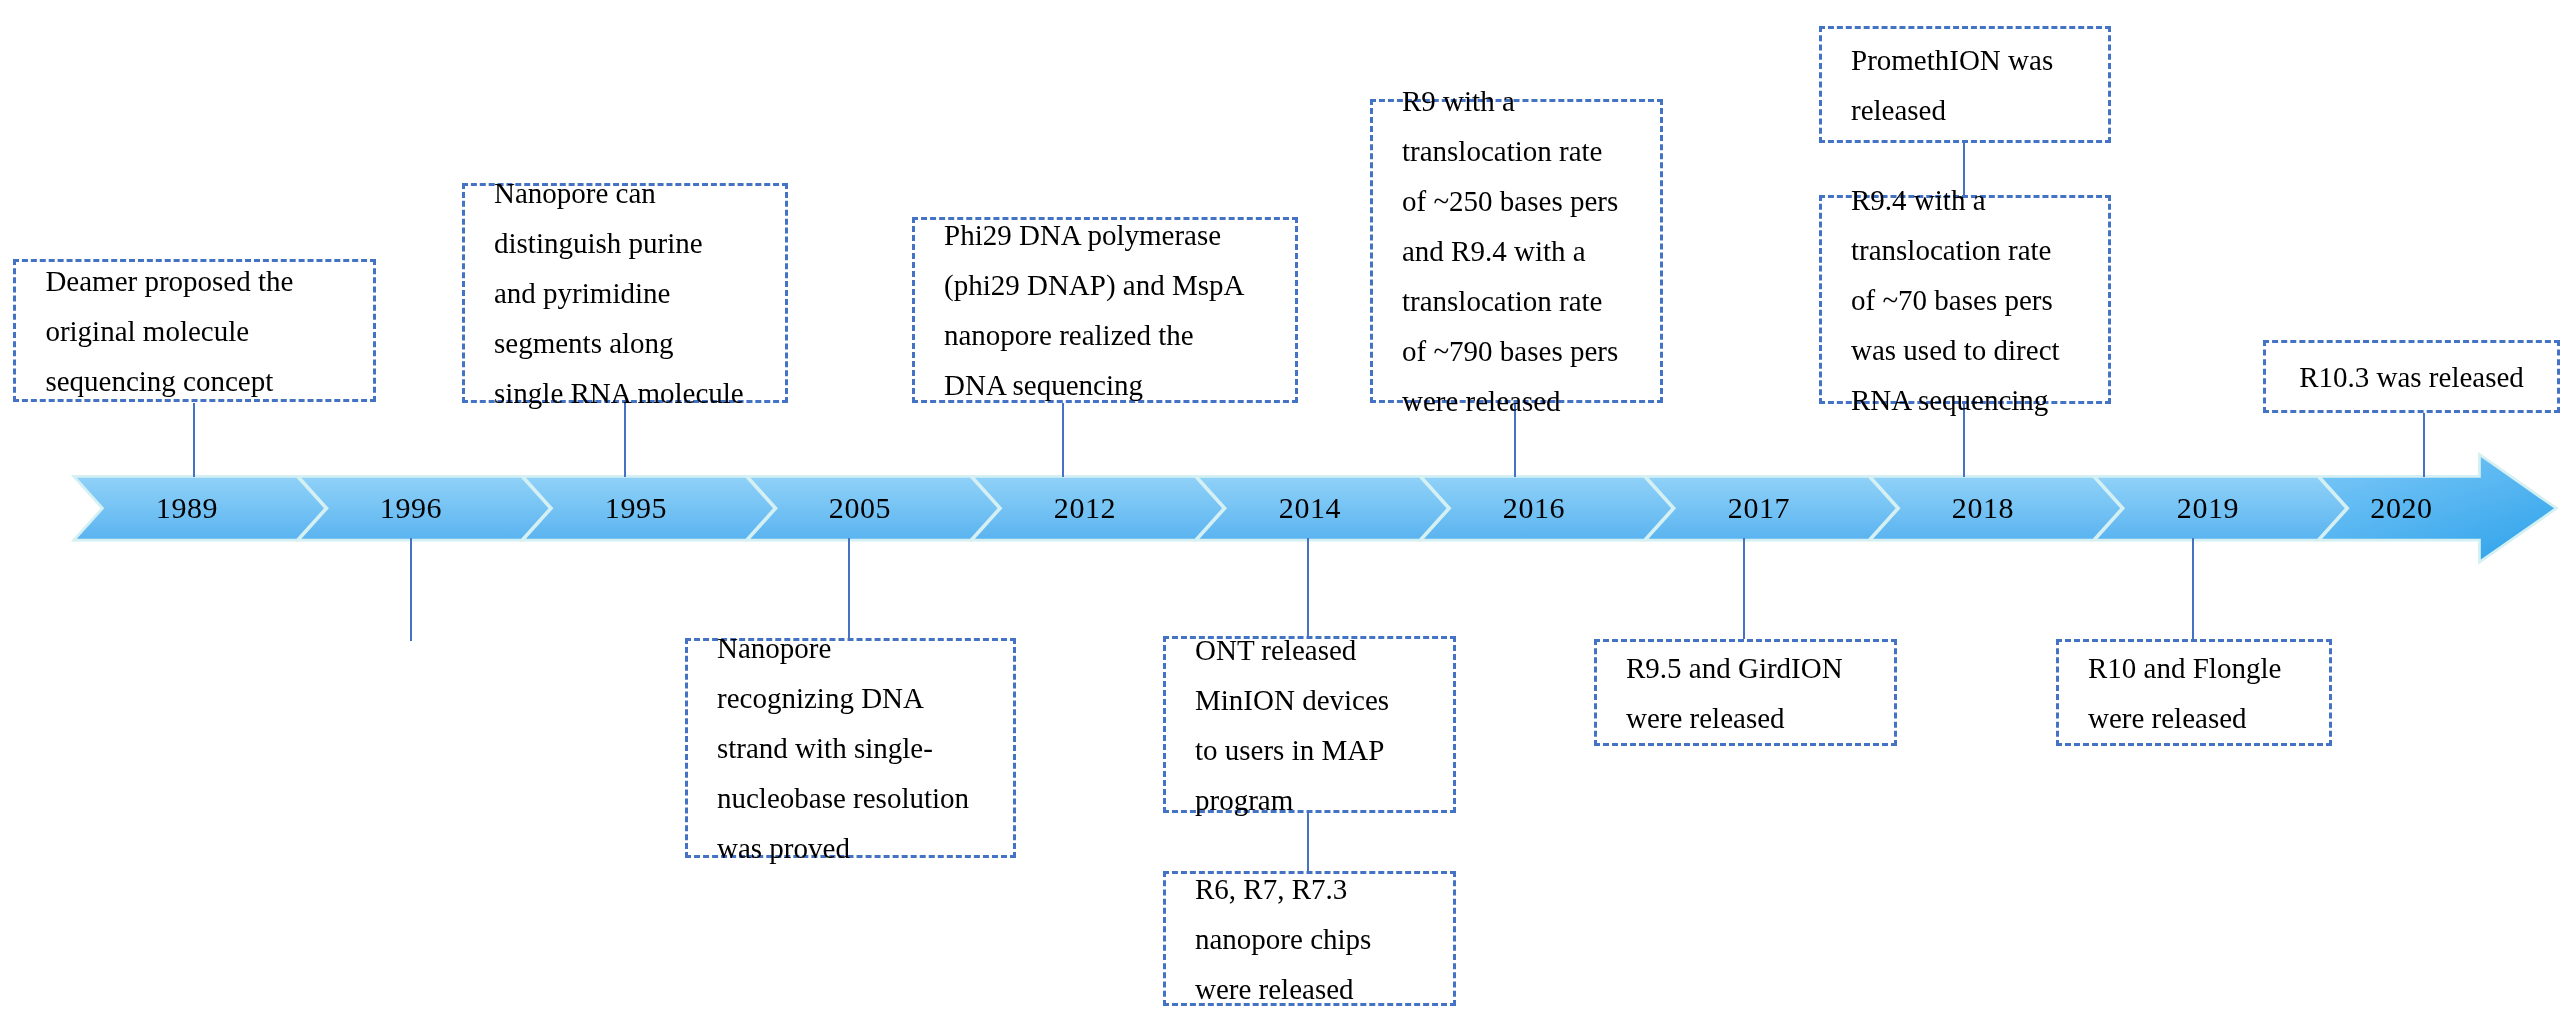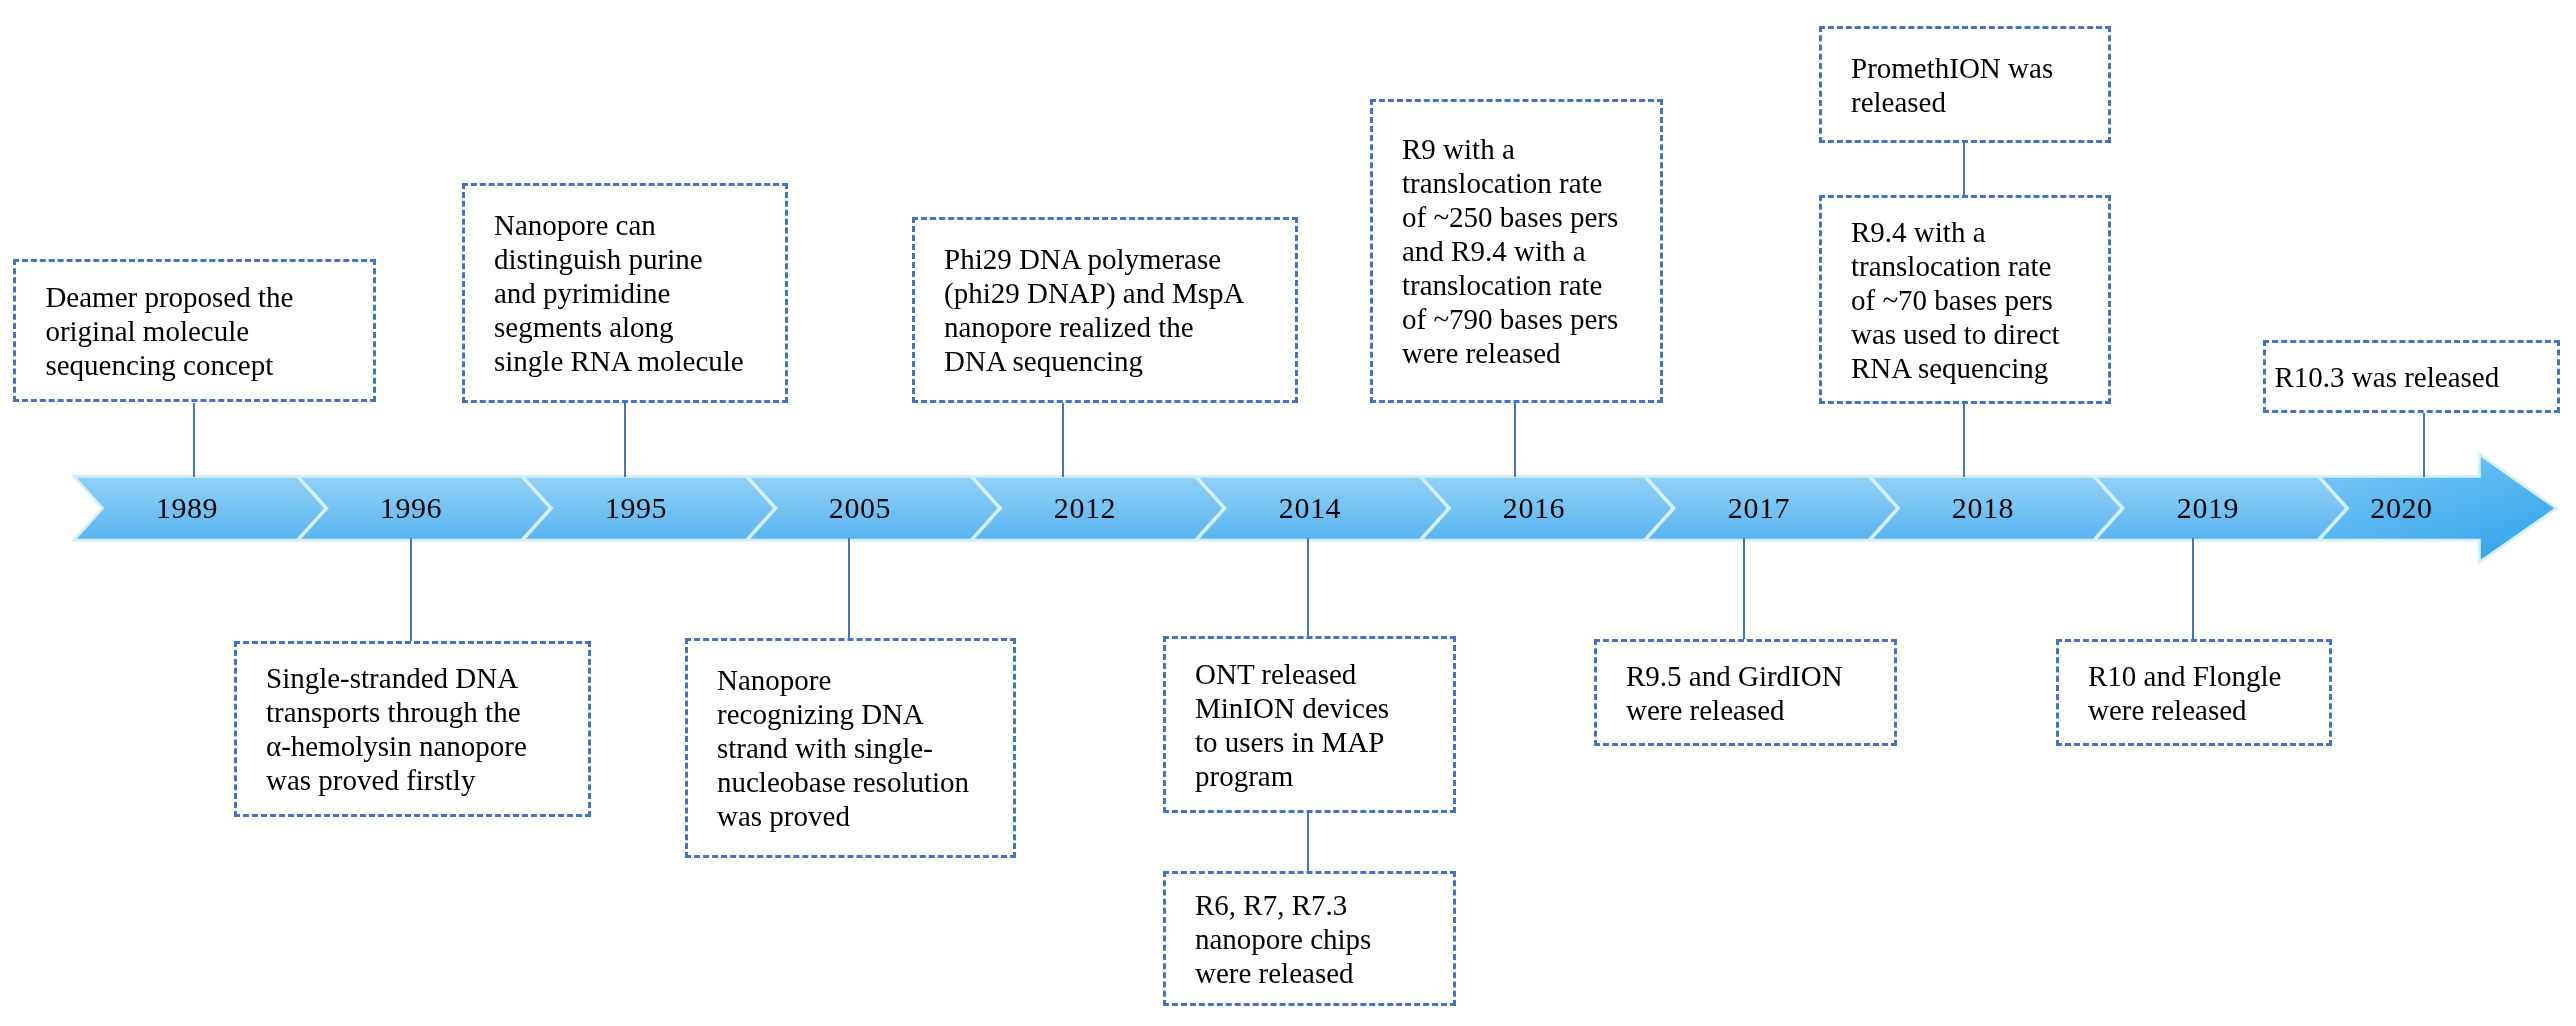--- a/index.html
+++ b/index.html
@@ -28,24 +28,24 @@
     box-sizing: border-box;
     border: 3.1px dashed var(--accent, #4472C4);
     background: #ffffff;
     display: flex;
     align-items: center;
     padding: 4.9px 12.2px 4.9px 29px;
   }
   .ebox .txt {
     white-space: pre-line;
     font-size: 29px;
-    line-height: 34px;
+    line-height: 50px;
     color: var(--text-color, #000000);
   }
-  .ebox.center { padding: 4.9px 8.5px; }
+  .ebox.center { justify-content: center; padding: 4.9px 8.5px; }
   .ebox.center .txt { text-align: center; }
   .vline {
     position: absolute;
     width: 2.4px;
     background: var(--accent, #4472C4);
   }
 </style>
 </head>
 <body>
 
@@ -136,26 +136,20 @@
     <span class="txt">R9.4 with a
 translocation rate
 of ~70 bases pers
 was used to direct
 RNA sequencing</span>
   </div>
   <div class="ebox center" style="left:2263px;top:340px;width:297px;height:73px">
     <span class="txt">R10.3 was released</span>
   </div>
 
-  <div class="ebox" style="left:234px;top:641px;width:357px;height:176px">
-    <span class="txt">Single-stranded DNA
-transports through the
-α-hemolysin nanopore
-was proved firstly</span>
-  </div>
   <div class="ebox" style="left:685px;top:638px;width:331px;height:220px">
     <span class="txt">Nanopore
 recognizing DNA
 strand with single-
 nucleobase resolution
 was proved</span>
   </div>
   <div class="ebox" style="left:1163px;top:636px;width:293px;height:177px">
     <span class="txt">ONT released
 MinION devices

